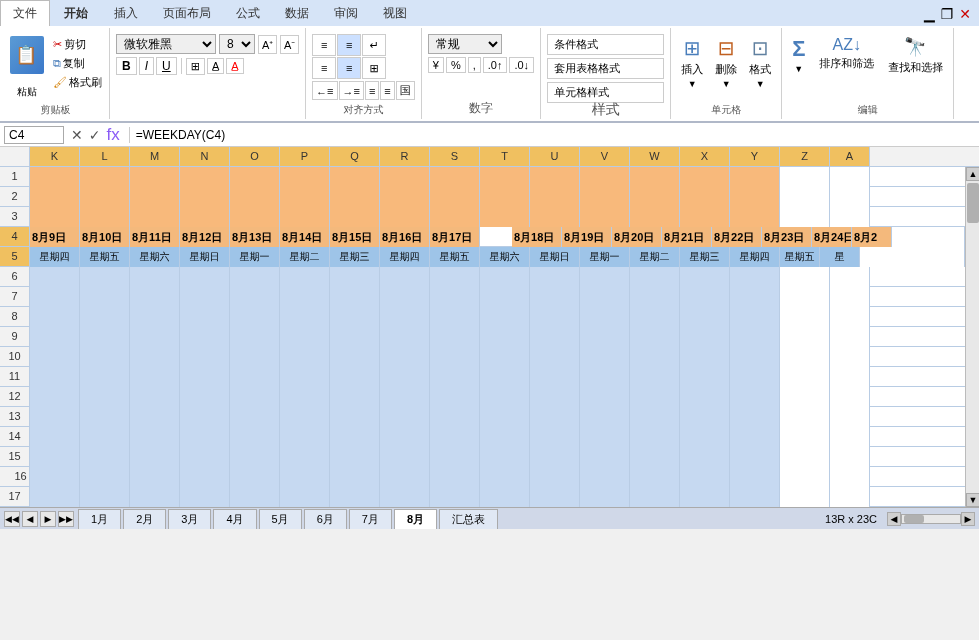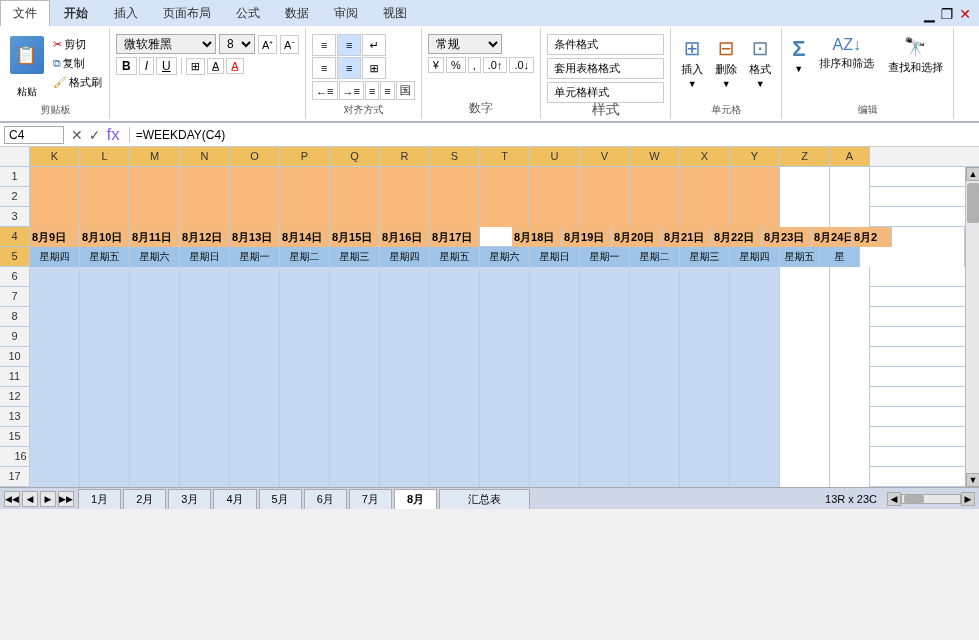--- a/index.html
+++ b/index.html
@@ -494,20 +494,43 @@
               <div style="width: 50px; min-width: 50px; border-right: 1px solid rgb(184, 204, 228); background: rgb(198, 217, 241); height: 20px;"></div>
               <div style="width: 50px; min-width: 50px; border-right: 1px solid rgb(184, 204, 228); background: rgb(198, 217, 241); height: 20px;"></div>
               <div style="width: 50px; min-width: 50px; border-right: 1px solid rgb(184, 204, 228); background: rgb(198, 217, 241); height: 20px;"></div>
               <div style="width: 50px; min-width: 50px; border-right: 1px solid rgb(184, 204, 228); background: rgb(198, 217, 241); height: 20px;"></div>
               <div style="width: 50px; min-width: 50px; border-right: 1px solid rgb(184, 204, 228); background: white; height: 20px;"></div>
               <div style="width: 40px; min-width: 40px; border-right: 1px solid rgb(184, 204, 228); background: white; height: 20px;"></div>
               <div style="flex: 1 1 0%; background: white;"></div>
             </div>
           </div>
           <div style="display: flex; border-bottom: 1px solid rgb(184, 204, 228); height: 20px;">
+            <div style="width: 30px; min-width: 30px; border-right: 1px solid rgb(184, 204, 228); text-align: center; font-size: 11px; color: rgb(51, 51, 51); background: rgb(242, 242, 242); line-height: 18px;">14</div>
+            <div style="display: flex; flex: 1 1 0%;">
+              <div style="width: 50px; min-width: 50px; border-right: 1px solid rgb(184, 204, 228); background: rgb(198, 217, 241); height: 20px;"></div>
+              <div style="width: 50px; min-width: 50px; border-right: 1px solid rgb(184, 204, 228); background: rgb(198, 217, 241); height: 20px;"></div>
+              <div style="width: 50px; min-width: 50px; border-right: 1px solid rgb(184, 204, 228); background: rgb(198, 217, 241); height: 20px;"></div>
+              <div style="width: 50px; min-width: 50px; border-right: 1px solid rgb(184, 204, 228); background: rgb(198, 217, 241); height: 20px;"></div>
+              <div style="width: 50px; min-width: 50px; border-right: 1px solid rgb(184, 204, 228); background: rgb(198, 217, 241); height: 20px;"></div>
+              <div style="width: 50px; min-width: 50px; border-right: 1px solid rgb(184, 204, 228); background: rgb(198, 217, 241); height: 20px;"></div>
+              <div style="width: 50px; min-width: 50px; border-right: 1px solid rgb(184, 204, 228); background: rgb(198, 217, 241); height: 20px;"></div>
+              <div style="width: 50px; min-width: 50px; border-right: 1px solid rgb(184, 204, 228); background: rgb(198, 217, 241); height: 20px;"></div>
+              <div style="width: 50px; min-width: 50px; border-right: 1px solid rgb(184, 204, 228); background: rgb(198, 217, 241); height: 20px;"></div>
+              <div style="width: 50px; min-width: 50px; border-right: 1px solid rgb(184, 204, 228); background: rgb(198, 217, 241); height: 20px;"></div>
+              <div style="width: 50px; min-width: 50px; border-right: 1px solid rgb(184, 204, 228); background: rgb(198, 217, 241); height: 20px;"></div>
+              <div style="width: 50px; min-width: 50px; border-right: 1px solid rgb(184, 204, 228); background: rgb(198, 217, 241); height: 20px;"></div>
+              <div style="width: 50px; min-width: 50px; border-right: 1px solid rgb(184, 204, 228); background: rgb(198, 217, 241); height: 20px;"></div>
+              <div style="width: 50px; min-width: 50px; border-right: 1px solid rgb(184, 204, 228); background: rgb(198, 217, 241); height: 20px;"></div>
+              <div style="width: 50px; min-width: 50px; border-right: 1px solid rgb(184, 204, 228); background: rgb(198, 217, 241); height: 20px;"></div>
+              <div style="width: 50px; min-width: 50px; border-right: 1px solid rgb(184, 204, 228); background: white; height: 20px;"></div>
+              <div style="width: 40px; min-width: 40px; border-right: 1px solid rgb(184, 204, 228); background: white; height: 20px;"></div>
+              <div style="flex: 1 1 0%; background: white;"></div>
+            </div>
+          </div>
+          <div style="display: flex; border-bottom: 1px solid rgb(184, 204, 228); height: 20px;">
             <div style="width: 30px; min-width: 30px; border-right: 1px solid rgb(184, 204, 228); text-align: center; font-size: 11px; color: rgb(51, 51, 51); background: rgb(242, 242, 242); line-height: 18px;">15</div>
             <div style="display: flex; flex: 1 1 0%;">
               <div style="width: 50px; min-width: 50px; border-right: 1px solid rgb(184, 204, 228); background: rgb(198, 217, 241); height: 20px;"></div>
               <div style="width: 50px; min-width: 50px; border-right: 1px solid rgb(184, 204, 228); background: rgb(198, 217, 241); height: 20px;"></div>
               <div style="width: 50px; min-width: 50px; border-right: 1px solid rgb(184, 204, 228); background: rgb(198, 217, 241); height: 20px;"></div>
               <div style="width: 50px; min-width: 50px; border-right: 1px solid rgb(184, 204, 228); background: rgb(198, 217, 241); height: 20px;"></div>
               <div style="width: 50px; min-width: 50px; border-right: 1px solid rgb(184, 204, 228); background: rgb(198, 217, 241); height: 20px;"></div>
               <div style="width: 50px; min-width: 50px; border-right: 1px solid rgb(184, 204, 228); background: rgb(198, 217, 241); height: 20px;"></div>
               <div style="width: 50px; min-width: 50px; border-right: 1px solid rgb(184, 204, 228); background: rgb(198, 217, 241); height: 20px;"></div>
               <div style="width: 50px; min-width: 50px; border-right: 1px solid rgb(184, 204, 228); background: rgb(198, 217, 241); height: 20px;"></div>
@@ -590,21 +613,21 @@
   <div style="width:16px; height:16px; border:1px solid #aaa; background:#e8e8e8; cursor:pointer; font-size:9px; text-align:center; line-height:14px; margin-right:4px;">▶▶</div>
   <div id="sheet-tabs-container" style="display:flex;">
       <div style="padding: 2px 12px; font-size: 11px; border-top: 1px solid rgb(170, 170, 170); border-right: 1px solid rgb(170, 170, 170); border-left: 1px solid rgb(170, 170, 170); border-image: initial; border-bottom: none; background: rgb(224, 232, 244); cursor: pointer; margin-right: 2px;">1月</div>
       <div style="padding: 2px 12px; font-size: 11px; border-top: 1px solid rgb(170, 170, 170); border-right: 1px solid rgb(170, 170, 170); border-left: 1px solid rgb(170, 170, 170); border-image: initial; border-bottom: none; background: rgb(224, 232, 244); cursor: pointer; margin-right: 2px;">2月</div>
       <div style="padding: 2px 12px; font-size: 11px; border-top: 1px solid rgb(170, 170, 170); border-right: 1px solid rgb(170, 170, 170); border-left: 1px solid rgb(170, 170, 170); border-image: initial; border-bottom: none; background: rgb(224, 232, 244); cursor: pointer; margin-right: 2px;">3月</div>
       <div style="padding: 2px 12px; font-size: 11px; border-top: 1px solid rgb(170, 170, 170); border-right: 1px solid rgb(170, 170, 170); border-left: 1px solid rgb(170, 170, 170); border-image: initial; border-bottom: none; background: rgb(224, 232, 244); cursor: pointer; margin-right: 2px;">4月</div>
       <div style="padding: 2px 12px; font-size: 11px; border-top: 1px solid rgb(170, 170, 170); border-right: 1px solid rgb(170, 170, 170); border-left: 1px solid rgb(170, 170, 170); border-image: initial; border-bottom: none; background: rgb(224, 232, 244); cursor: pointer; margin-right: 2px;">5月</div>
       <div style="padding: 2px 12px; font-size: 11px; border-top: 1px solid rgb(170, 170, 170); border-right: 1px solid rgb(170, 170, 170); border-left: 1px solid rgb(170, 170, 170); border-image: initial; border-bottom: none; background: rgb(224, 232, 244); cursor: pointer; margin-right: 2px;">6月</div>
       <div style="padding: 2px 12px; font-size: 11px; border-top: 1px solid rgb(170, 170, 170); border-right: 1px solid rgb(170, 170, 170); border-left: 1px solid rgb(170, 170, 170); border-image: initial; border-bottom: none; background: rgb(224, 232, 244); cursor: pointer; margin-right: 2px;">7月</div>
       <div style="padding: 2px 12px; font-size: 11px; border-top: 1px solid rgb(170, 170, 170); border-right: 1px solid rgb(170, 170, 170); border-left: 1px solid rgb(170, 170, 170); border-image: initial; border-bottom: none; background: white; cursor: pointer; margin-right: 2px; font-weight: bold;">8月</div>
-      <div style="padding: 2px 28px; font-size: 11px; border-top: 1px solid rgb(170, 170, 170); border-right: 1px solid rgb(170, 170, 170); border-left: 1px solid rgb(170, 170, 170); border-image: initial; border-bottom: none; background: rgb(224, 232, 244); cursor: pointer; margin-right: 2px;">汇总表</div>
+      <div style="padding: 2px 12px; font-size: 11px; border-top: 1px solid rgb(170, 170, 170); border-right: 1px solid rgb(170, 170, 170); border-left: 1px solid rgb(170, 170, 170); border-image: initial; border-bottom: none; background: rgb(224, 232, 244); cursor: pointer; margin-right: 2px;">汇总表</div>
     </div>
   <div style="flex:1; background:#d0d8e8;"></div>
 
   <div style="font-size:11px; padding-right:10px;">13R x 23C</div>
 
   <div style="display:flex; align-items:center; margin-right:4px;">
     <div style="width:14px; height:14px; background:#d0d0d0; border:1px solid #aaa; text-align:center; cursor:pointer; font-size:9px; line-height:12px;">◀</div>
     <div style="width:60px; height:10px; background:#e8e8e8; border:1px solid #aaa; display:inline-flex; align-items:center; padding:0 2px;">
       <div style="width:20px; height:8px; background:#b0b0b0; border-radius:2px;"></div>
     </div>

